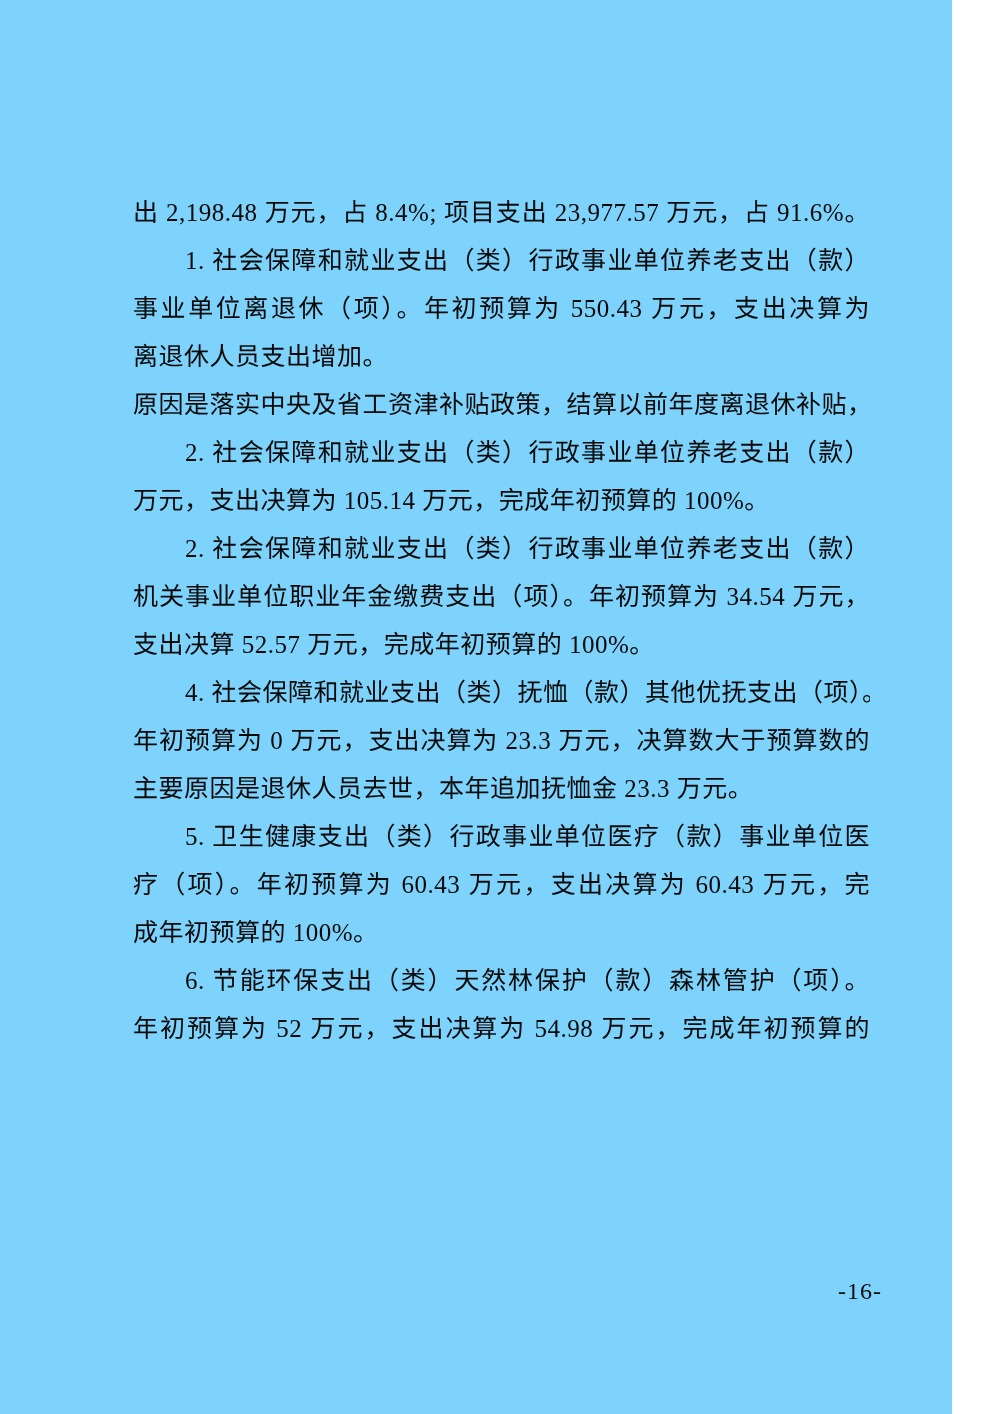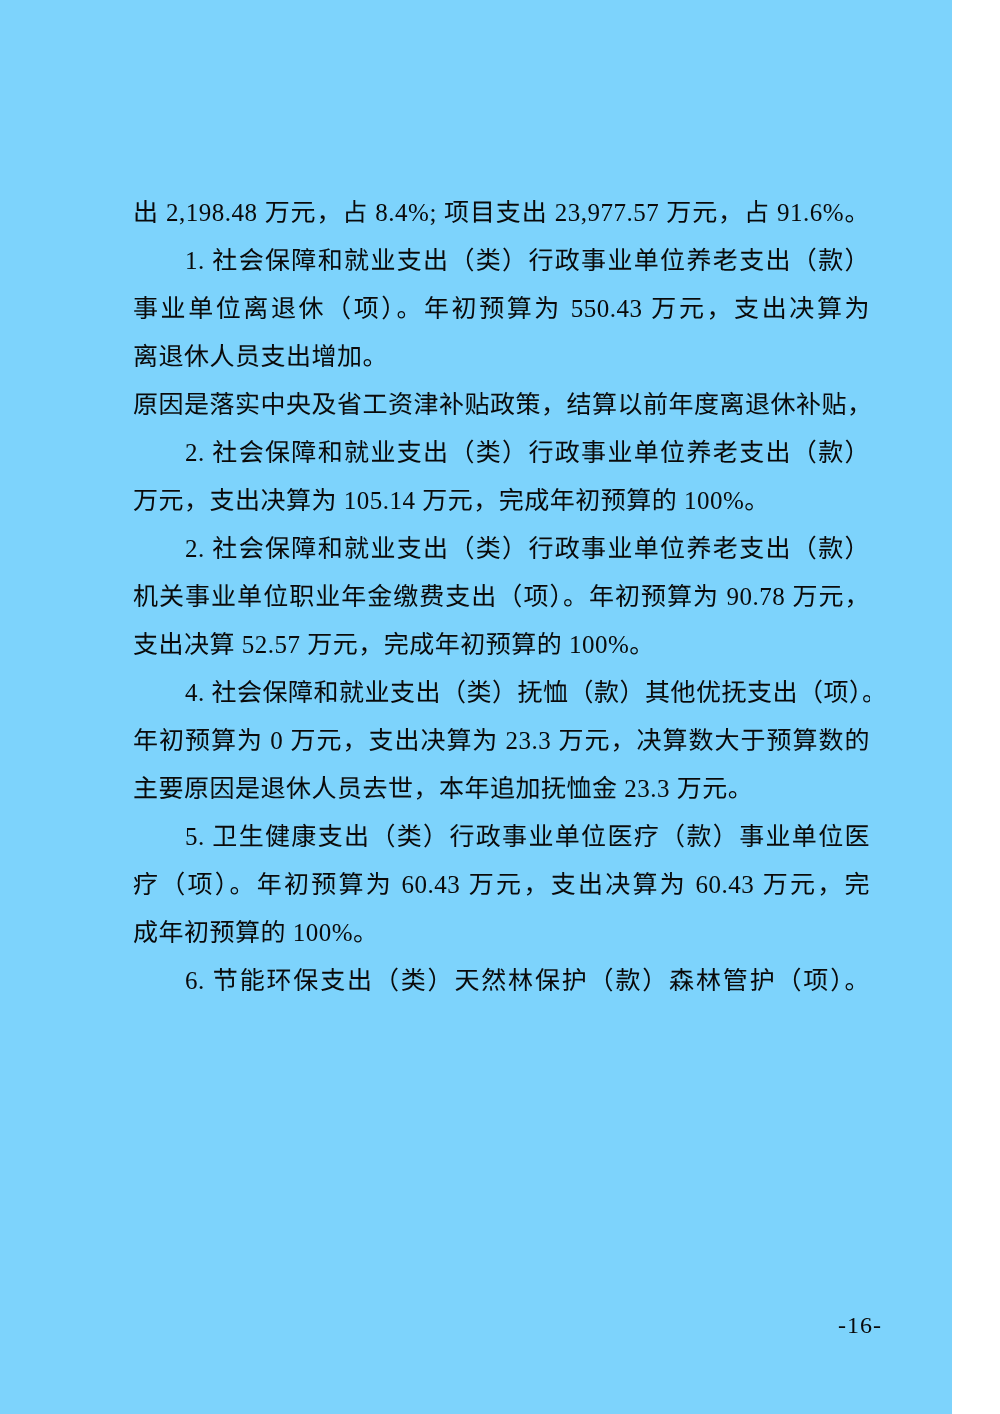--- a/index.html
+++ b/index.html
@@ -38,21 +38,21 @@
   }
   .line.indent {
     text-indent: 52px;
   }
   .b {
     font-weight: normal;
     margin-top: 8px;
   }
   .pagenum {
     position: absolute;
-    top: 1312px;
+    top: 1278px;
     left: 838px;
     font-size: 24px;
     letter-spacing: 1px;
     color: #0a0a0a;
   }
 </style>
 </head>
 <body>
 
 <div class="page">
@@ -70,36 +70,37 @@
 
     <div class="line"><span class="b"></span><span>原因是落实中央及省工资津补贴政策，结算以前年度离退休补贴，</span></div>
 
     <div class="line indent"><span class="b">2. 社会保障和就业支出（类）行政事业单位养老支出（款）</span><span></span></div>
 
 
     <div class="line short"><span class="b"></span><span>万元，支出决算为 105.14 万元，完成年初预算的 100%。</span></div>
 
     <div class="line indent"><span class="b">2. 社会保障和就业支出（类）行政事业单位养老支出（款）</span><span></span></div>
 
-    <div class="line"><span class="b">机关事业单位职业年金缴费支出（项）。</span><span>年初预算为 90.78 万元，</span></div>
+    <div class="line"><span class="b">机关事业单位职业年金缴费支出（项）。</span><span>年初预算为 34.54 万元，</span></div>
 
     <div class="line short"><span class="b"></span><span>支出决算 52.57 万元，完成年初预算的 100%。</span></div>
 
     <div class="line indent"><span class="b">4. 社会保障和就业支出（类）抚恤（款）其他优抚支出（项）。</span><span></span></div>
 
     <div class="line"><span class="b"></span><span>年初预算为 0 万元，支出决算为 23.3 万元，决算数大于预算数的</span></div>
 
     <div class="line short"><span class="b"></span><span>主要原因是退休人员去世，本年追加抚恤金 23.3 万元。</span></div>
 
     <div class="line indent"><span class="b">5. 卫生健康支出（类）行政事业单位医疗（款）事业单位医</span><span></span></div>
 
     <div class="line"><span class="b">疗（项）。</span><span>年初预算为 60.43 万元，支出决算为 60.43 万元，完</span></div>
 
     <div class="line short"><span class="b"></span><span>成年初预算的 100%。</span></div>
 
     <div class="line indent"><span class="b">6. 节能环保支出（类）天然林保护（款）森林管护（项）。</span><span></span></div>
 
+    <div class="line"><span class="b"></span><span>年初预算为 52 万元，支出决算为 54.98 万元，完成年初预算的</span></div>
 
 
   </div>
 
   <div class="pagenum">-16-</div>
 </div>
 
 </body></html>

